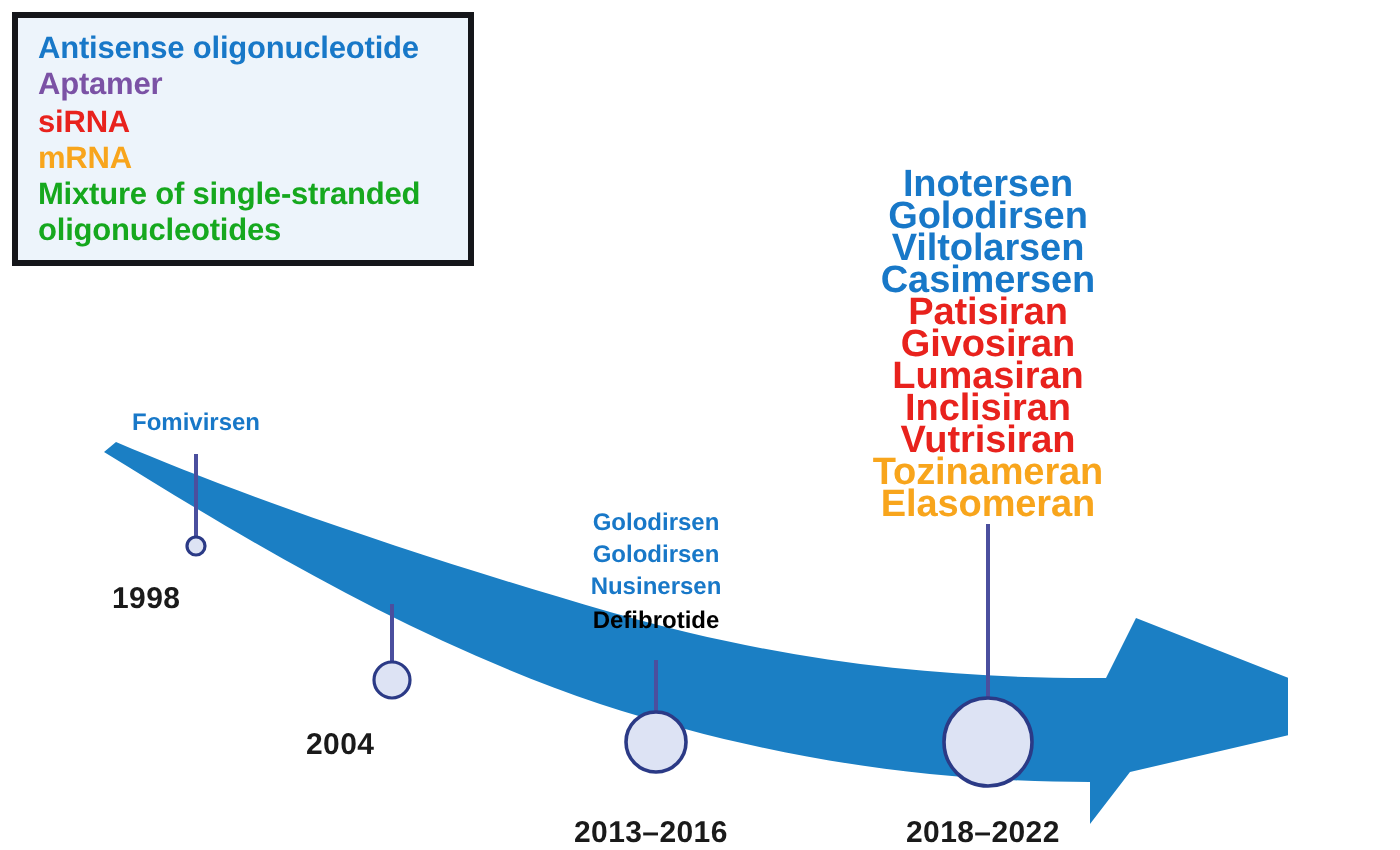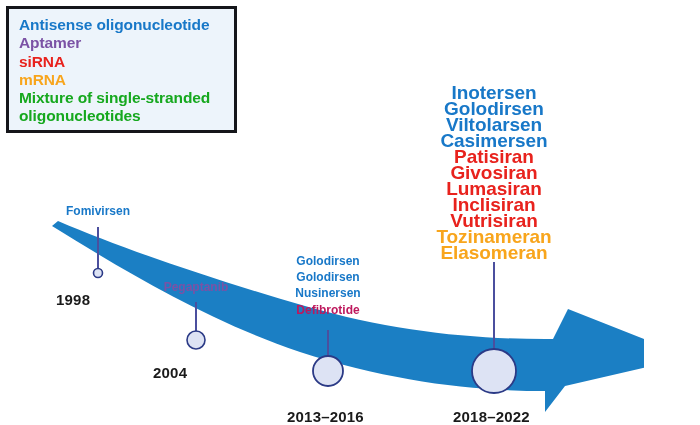--- a/index.html
+++ b/index.html
@@ -117,30 +117,27 @@
     <div class="legend-line" style="color:#f8a51c"><span>mRNA</span></div>
     <div class="legend-line" style="color:#16a81e"><span>Mixture of single-stranded</span></div>
     <div class="legend-line" style="color:#16a81e"><span>oligonucleotides</span></div>
   </div>
 
   <div class="label-group" style="left:40px; top:203px; width:116px;">
     <div class="drug-lg" style="color:#1878c8"><span>Fomivirsen</span></div>
   </div>
   <div class="year" style="left:56px; top:279px;"><span>1998</span></div>
 
-  <div class="label-group" style="left:138px; top:279px; width:116px;">
-    <div class="drug-lg" style="color:#7b52a5"><span>Pegaptanib</span></div>
-  </div>
   <div class="year" style="left:153px; top:352px;"><span>2004</span></div>
 
   <div class="label-group" style="left:263px; top:253px; width:130px;">
     <div class="drug-lg" style="color:#1878c8"><span>Golodirsen</span></div>
     <div class="drug-lg" style="color:#1878c8"><span>Golodirsen</span></div>
     <div class="drug-lg" style="color:#1878c8"><span>Nusinersen</span></div>
-    <div class="drug-lg" style="color:#be185d"><span>Defibrotide</span></div>
+    <div class="drug-lg" style="color:#000000"><span>Defibrotide</span></div>
   </div>
   <div class="year" style="left:287px; top:396px;"><span>2013–2016</span></div>
 
   <div class="label-group" style="left:429px; top:85px; width:130px;">
     <div class="drug" style="color:#1878c8"><span>Inotersen</span></div>
     <div class="drug" style="color:#1878c8"><span>Golodirsen</span></div>
     <div class="drug" style="color:#1878c8"><span>Viltolarsen</span></div>
     <div class="drug" style="color:#1878c8"><span>Casimersen</span></div>
     <div class="drug" style="color:#e8221d"><span>Patisiran</span></div>
     <div class="drug" style="color:#e8221d"><span>Givosiran</span></div>

